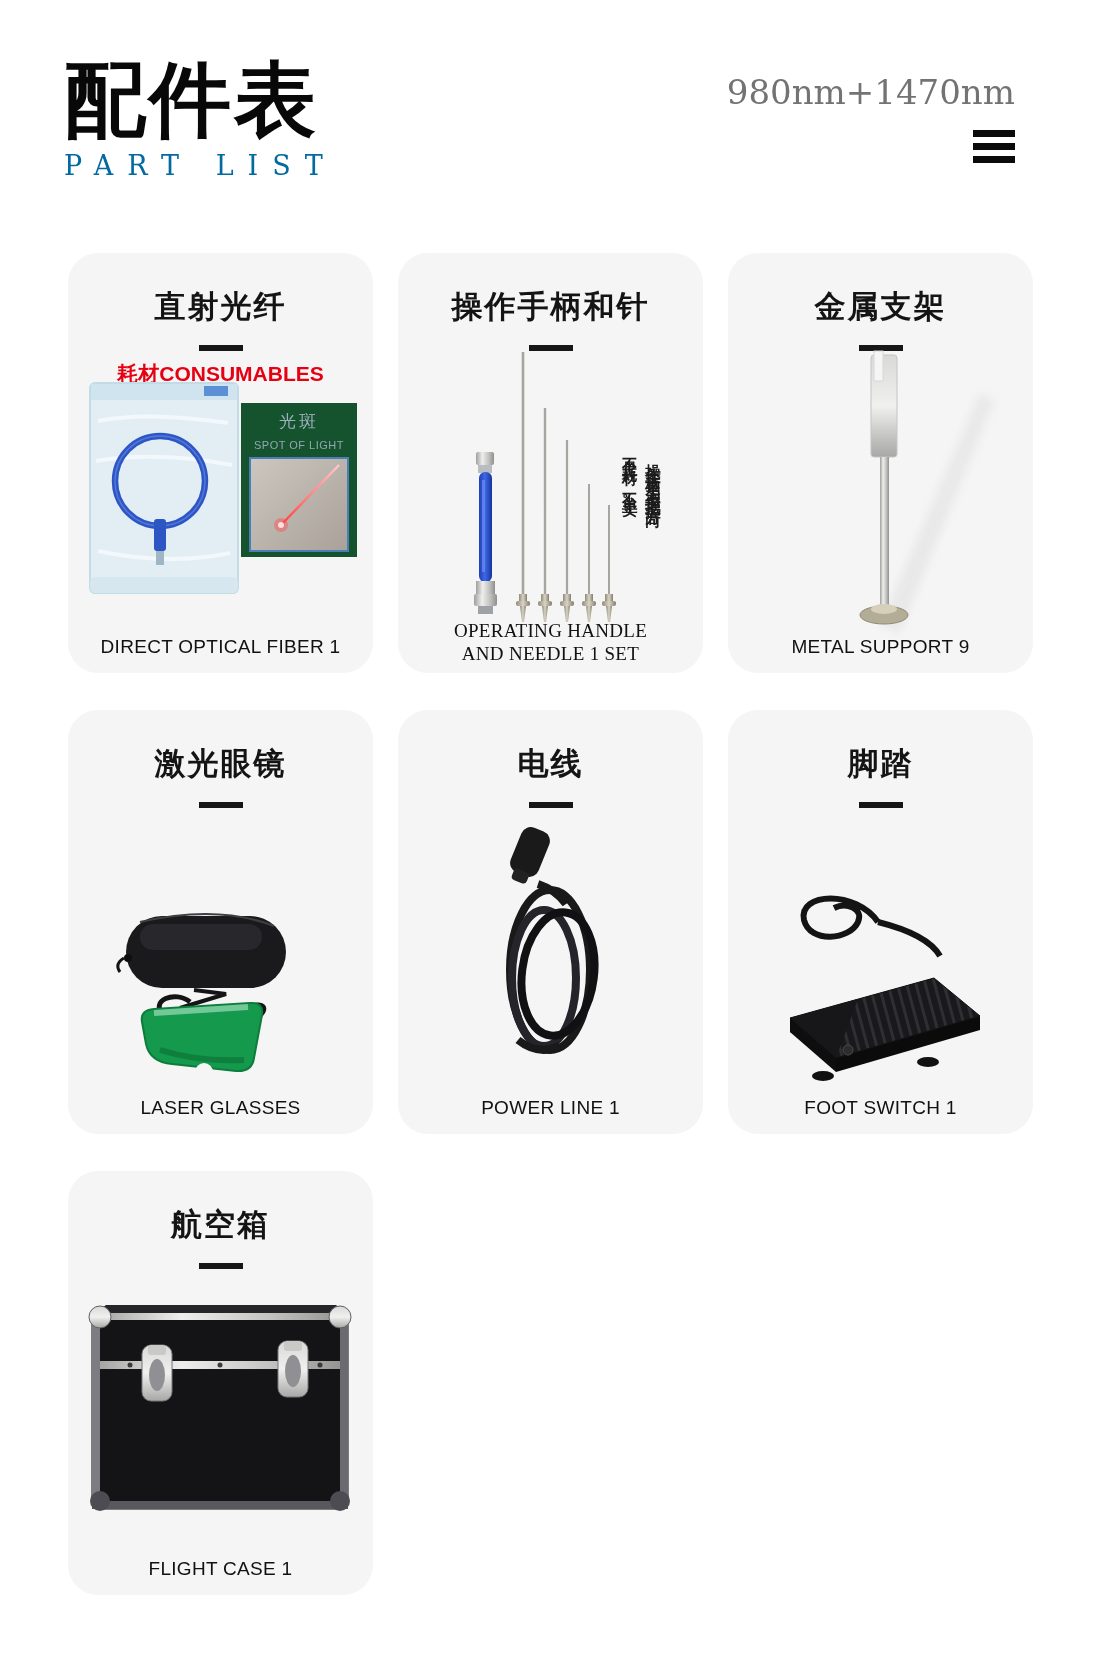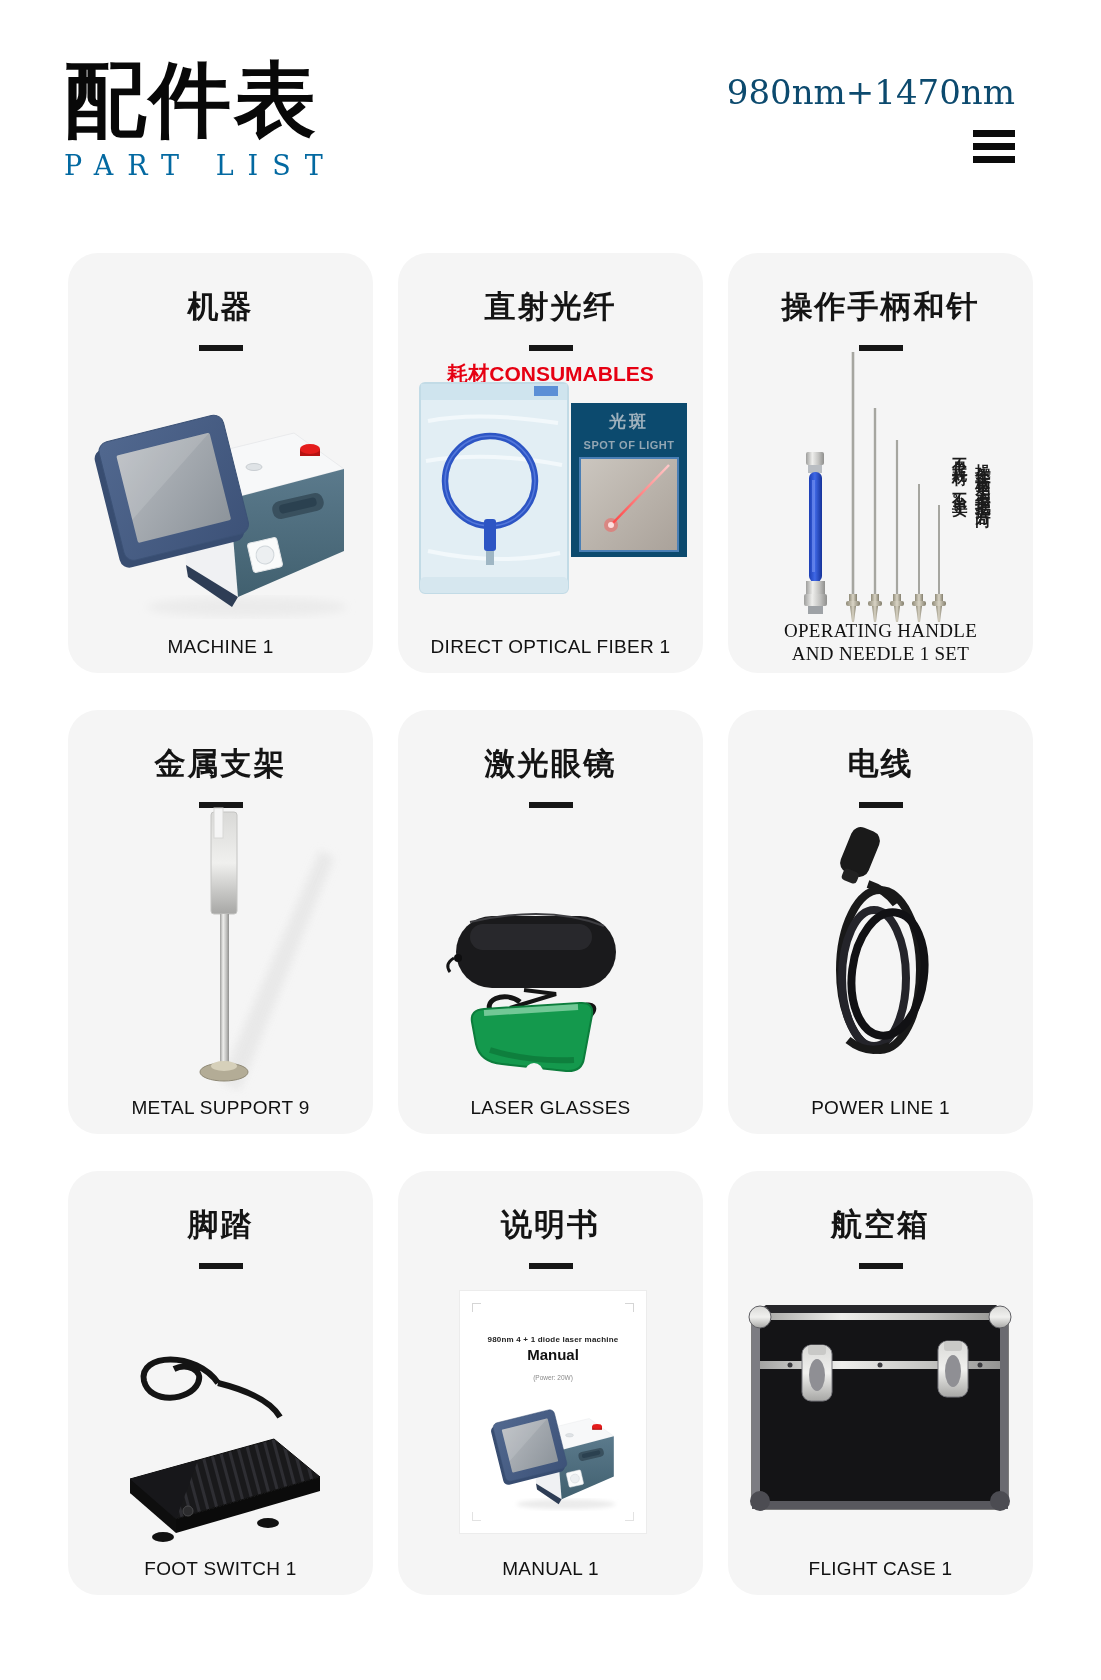--- a/index.html
+++ b/index.html
@@ -8,42 +8,42 @@
     position:relative; width:1101px; height:1680px; margin:0 auto;
     background:#ffffff; overflow:hidden;
     font-family:"Liberation Sans", sans-serif; color:#131313;padding-left:40px;
   }
 
   
   .hdr-left { position:absolute; left:64px; top:58px; }
   .hdr-title { font-size:82px; line-height:1.02; font-weight:900; letter-spacing:3px; color:#080808; }
   .hdr-sub { margin-top:8px; font-family:"DejaVu Serif", serif; font-size:27px; letter-spacing:14px; color:#0369a1; }
   .hdr-right { position:absolute; top:72px; right:86px; text-align:right; }
-  .wavelength { font-family:"DejaVu Serif", serif; font-size:34px; color:#0c4a6e; }
+  .wavelength { font-family:"DejaVu Serif", serif; font-size:34px; color:#737373; }
   .menu { display:inline-block; margin-top:18px; cursor:pointer; }
   .menu .bar { display:block; width:42px; height:7px; background:#0b0b0b; margin-top:6px; }
   .menu .bar:first-child { margin-top:0; }
 
   
   .grid {
     position:absolute; left:68px; top:253px;
     display:grid; grid-template-columns:repeat(3,305px);
     grid-template-rows:420px 424px 424px; column-gap:25px; row-gap:37px;
   }
   .card { background:#f5f5f5; border-radius:30px; position:relative; text-align:center; overflow:hidden; }
   .card h2 { margin-top:33px; font-size:31px; font-weight:700; letter-spacing:2px; color:#141414; }
   .rule { width:44px; height:6px; background:#161616; margin:17px auto 0; }
   .caption { position:absolute; bottom:15px; left:0; right:0; font-size:19px; color:#111; letter-spacing:.3px; }
   .caption.two { bottom:8px; line-height:23px;font-family:Liberation Serif, serif; }
   .consume { margin-top:9px; font-size:21px; font-weight:700; color:#e60012; }
 
   
   .art-machine { position:absolute; left:14px; top:112px; width:277px; height:268px; }
   .art-bag     { position:absolute; left:20px; top:128px; width:152px; height:214px; }
-  .spot-panel  { position:absolute; right:16px; top:150px; width:116px; height:154px; background:#0c4a6e;font-weight:bold; }
+  .spot-panel  { position:absolute; right:16px; top:150px; width:116px; height:154px; background:#14532d; }
   .spot-cn { font-size:17px; letter-spacing:3px; color:#9fb1bd; padding-top:7px; }
   .spot-en { font-size:11px; color:#93a6b3; margin-top:6px; letter-spacing:.5px; }
   .spot-img { width:100px; height:95px; margin:6px auto 0; border:2px solid #4a7fb5;
               background:linear-gradient(135deg,#cbc6bf 0%,#b9b2aa 55%,#aaa29a 100%); }
   .art-handle { position:absolute; left:40px; top:95px; width:225px; height:292px; }
   .vnote { position:absolute; top:95px; right:38px; writing-mode:vertical-rl;
            font-size:15.5px; font-weight:700; letter-spacing:4px; line-height:1.5; color:#1b1b1b; height:260px; }
   .art-support { position:absolute; left:0; top:92px; width:305px; height:296px; }
   .art-glasses { position:absolute; left:0; top:100px; width:305px; height:290px; }
   .art-power   { position:absolute; left:0; top:78px; width:305px; height:300px; }
@@ -154,30 +154,20 @@
     <div class="hdr-right">
       <div class="wavelength">980nm+1470nm</div>
       <div class="menu">
         <span class="bar"></span><span class="bar"></span><span class="bar"></span>
       </div>
     </div>
   </header>
 
   <main class="grid">
 
-    <section class="card">
-      <h2>机器</h2>
-      <div class="rule"></div>
-      <div class="art-machine">
-        <svg width="277" height="268" viewBox="0 0 277 260">
-            <use href="#machine-sym"></use>
-          </svg>
-      </div>
-      <div class="caption">MACHINE 1</div>
-    </section>
 
     <section class="card">
       <h2>直射光纤</h2>
       <div class="rule"></div>
       <div class="consume">耗材CONSUMABLES</div>
       <div class="art-bag">
         <svg width="152" height="214" viewBox="0 0 152 214">
           <rect x="2" y="2" width="148" height="210" rx="5" fill="#e2eef4" stroke="#c2dbe6" stroke-width="2"></rect>
           <rect x="3" y="3" width="146" height="16" fill="#cfe4ee"></rect>
           <rect x="116" y="5" width="24" height="10" fill="#5b8fd6"></rect>
@@ -317,39 +307,20 @@
           <polygon points="108,248 252,206 252,220 108,262" fill="#0b0b0b"></polygon>
           <polygon points="62,208 108,248 108,262 62,222" fill="#0e0e0e"></polygon>
           <circle cx="120" cy="240" r="5" fill="#2c2c2e" stroke="#4a4a4c"></circle>
           <ellipse cx="95" cy="266" rx="11" ry="5" fill="#111"></ellipse>
           <ellipse cx="200" cy="252" rx="11" ry="5" fill="#111"></ellipse>
         </svg>
       </div>
       <div class="caption">FOOT SWITCH 1</div>
     </section>
 
-    <section class="card">
-      <h2>说明书</h2>
-      <div class="rule"></div>
-      <div class="manual-page">
-        <span class="crop tl"></span>
-        <span class="crop tr"></span>
-        <span class="crop bl"></span>
-        <span class="crop br"></span>
-        <div class="man-h">980nm 4 + 1 diode laser machine</div>
-        <div class="man-t">Manual</div>
-        <div class="man-p">(Power:  20W)</div>
-        <div class="man-art">
-          <svg width="186" height="128" viewBox="0 0 277 260" preserveAspectRatio="xMidYMid meet" style="margin:0 auto">
-              <use href="#machine-sym"></use>
-            </svg>
-        </div>
-      </div>
-      <div class="caption">MANUAL 1</div>
-    </section>
 
     <section class="card">
       <h2>航空箱</h2>
       <div class="rule"></div>
       <div class="art-case">
         <svg width="285" height="232" viewBox="0 0 285 232">
           <rect x="14" y="12" width="256" height="200" rx="6" fill="#141416" stroke="#050505"></rect>
           <polygon points="14,18 270,18 258,8 28,8" fill="#26262a"></polygon>
           <rect x="14" y="16" width="256" height="7" fill="url(#gSilver)"></rect>
           <rect x="14" y="64" width="256" height="8" fill="url(#gSilver)"></rect>

